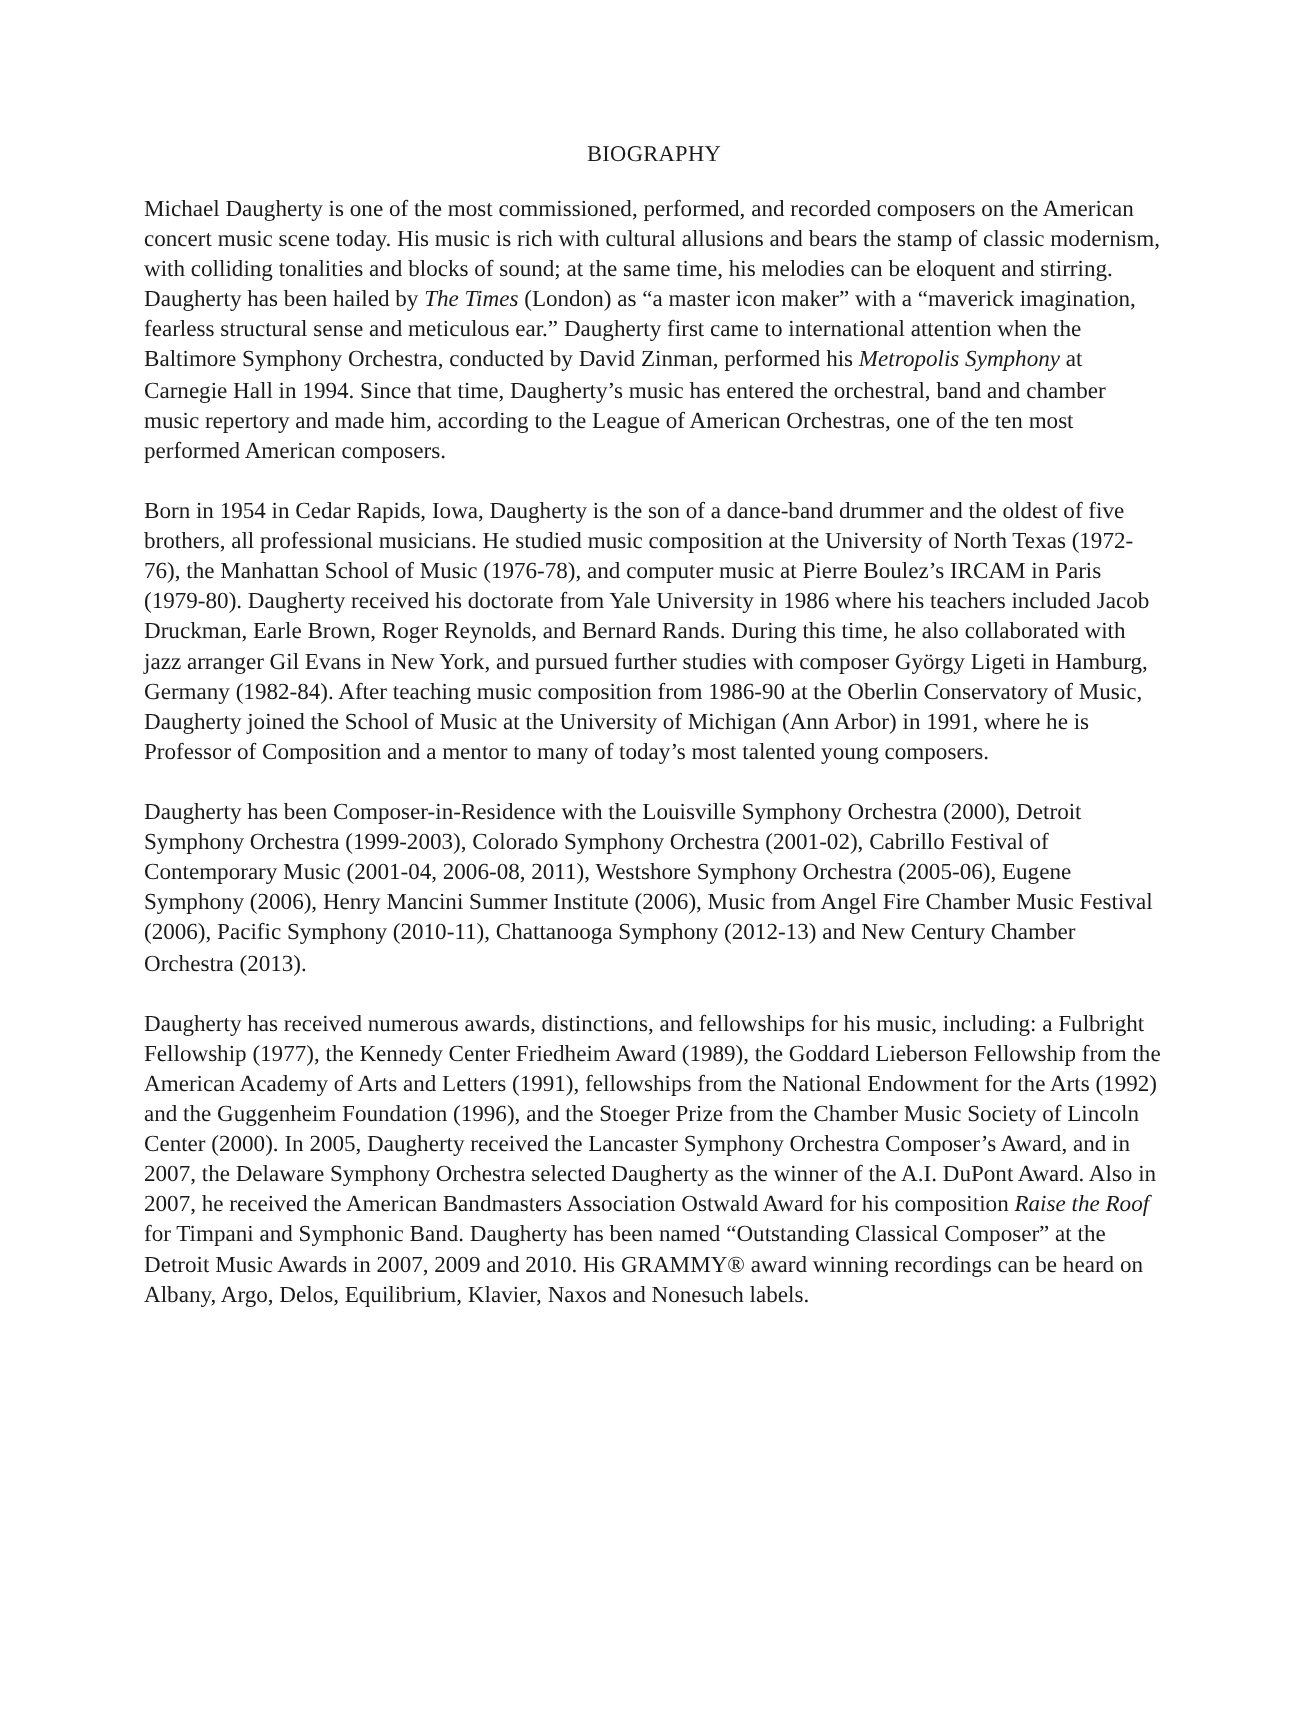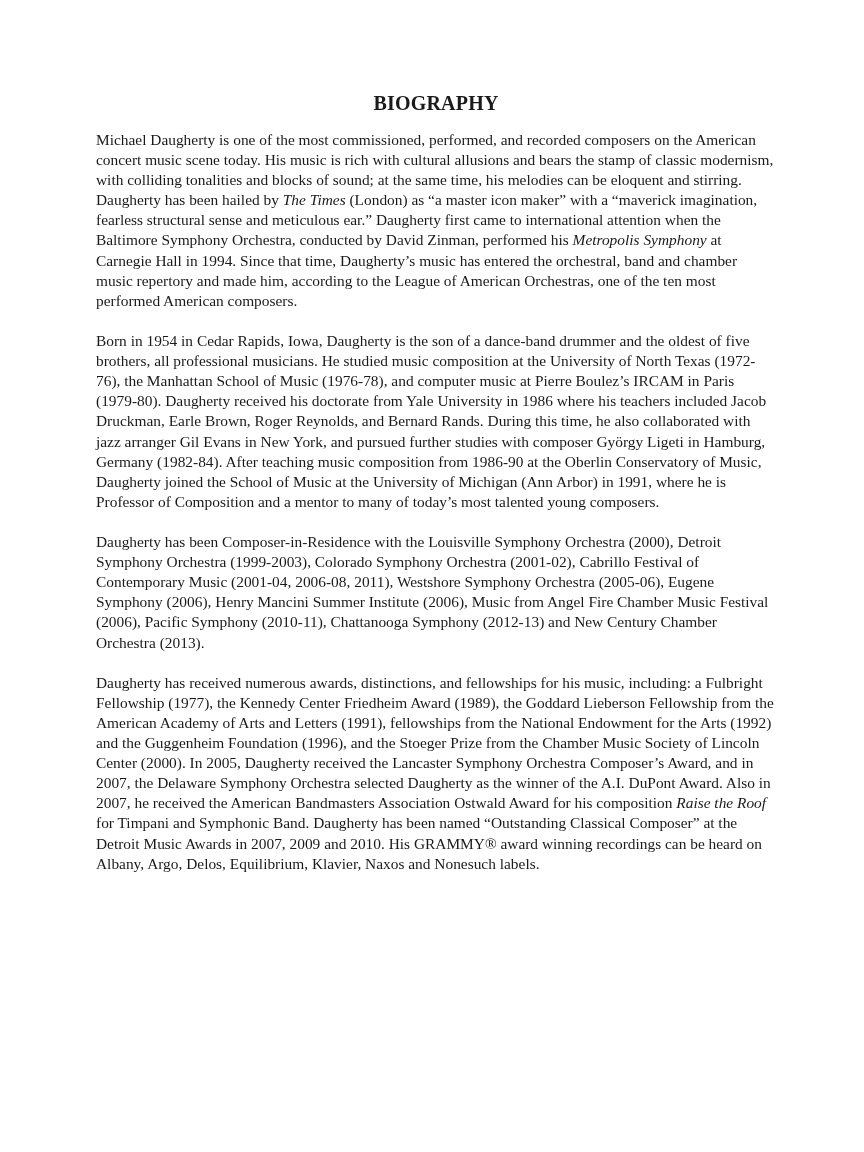--- a/index.html
+++ b/index.html
@@ -16,25 +16,25 @@
       color: #1a1a1a;
     }
     .page {
       position: absolute;
       left: 96px;
       top: 93px;
       width: 680px;
     }
     .title {
       text-align: center;
-      font-size: 20px;
+      font-size: 15px;
       letter-spacing: 0.2px;
       margin: 0 0 17px 0;
       line-height: 20px;
-      font-weight: bold;
+      font-weight: normal;
     }
     .para {
       font-size: 15.4px;
       line-height: 20.1px;
       margin: 0 0 20.2px 0;
       text-align: left;
       white-space: normal;
     }
     .para em {
       font-style: italic;

